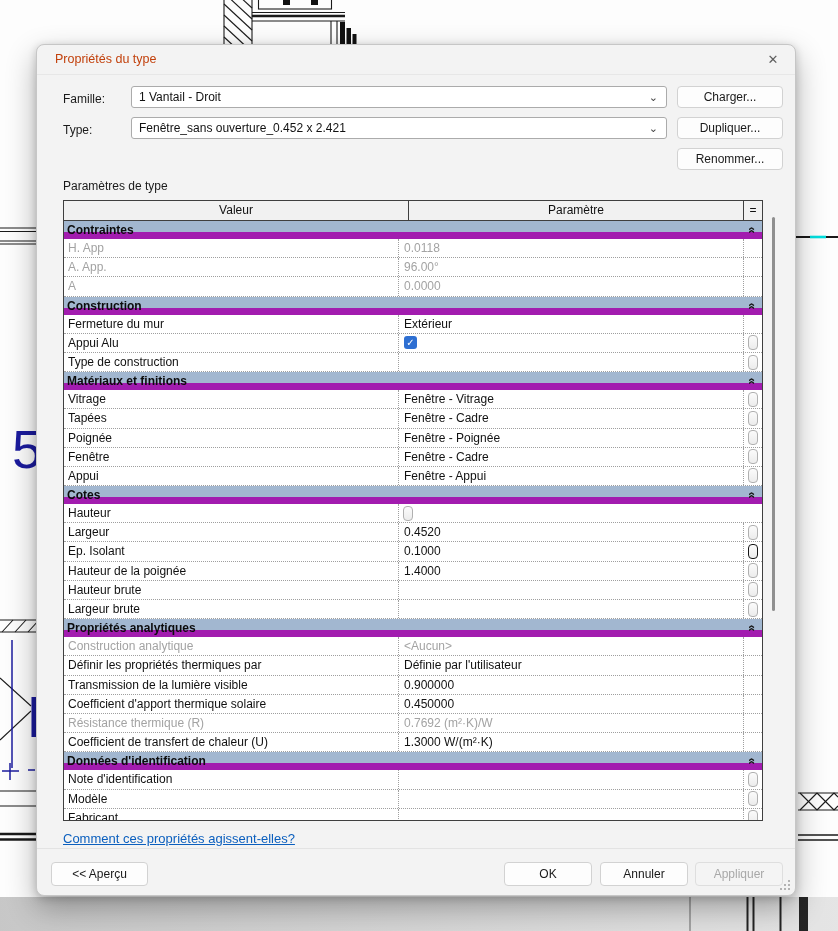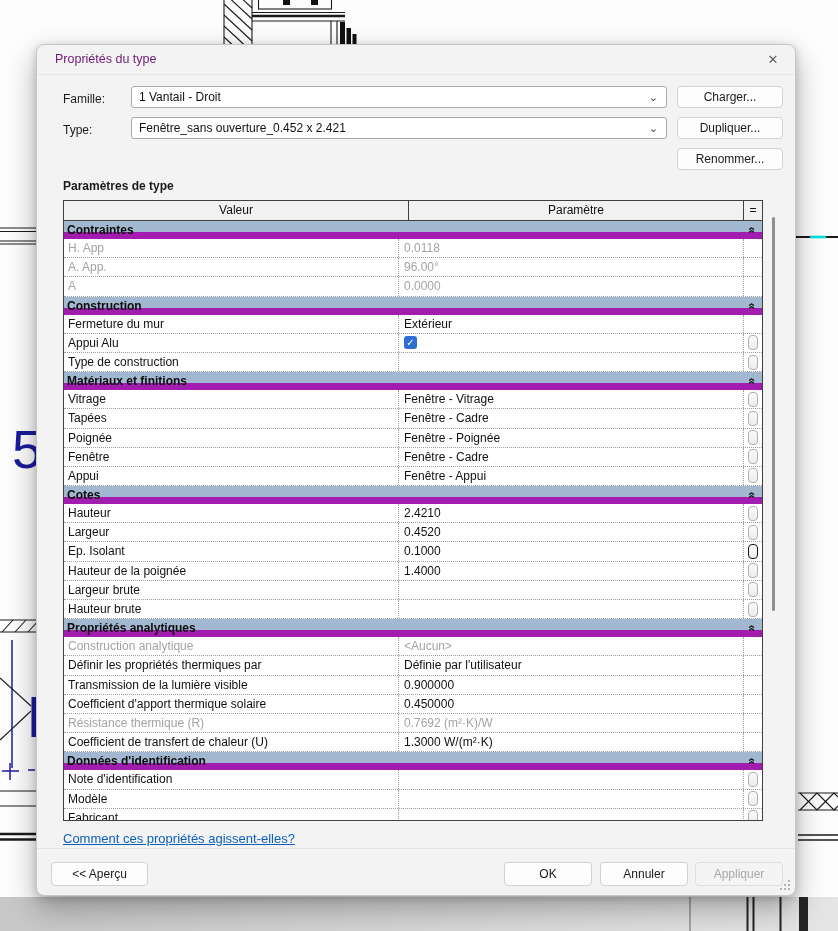--- a/index.html
+++ b/index.html
@@ -17,35 +17,35 @@
     z-index:2; pointer-events:none; }
 
   
   #dialog { position:absolute; left:36px; top:44px; width:760px; height:852px;
     background:#f3f3f3; border:1px solid #c6c6c6; border-radius:8px;
     box-shadow:0 12px 30px rgba(0,0,0,0.30), 0 2px 8px rgba(0,0,0,0.18);
     z-index:3; }
 
   .titlebar { position:absolute; left:0; top:0; width:100%; height:30px;
     border-bottom:1px solid #e7e7e7; border-radius:8px 8px 0 0; }
-  .title-text { position:absolute; left:18px; top:7px; font-size:12.5px; color:#701a75; }
+  .title-text { position:absolute; left:18px; top:7px; font-size:12.5px; color:#c2410c; }
   .close-x { position:absolute; right:12px; top:6px; width:20px; height:18px;
     text-align:center; font-size:13px; color:#5f5f5f; cursor:pointer; line-height:18px; }
 
   .fld-label { position:absolute; font-size:12px; color:#1a1a1a; }
   .combo { position:absolute; left:94px; width:536px; height:22px; background:#ffffff;
     border:1px solid #ababab; border-radius:3px; font-size:12px; color:#111;
     line-height:20px; padding-left:7px; }
   .combo .chev { position:absolute; right:8px; top:0; line-height:20px; font-size:11px; color:#444; }
 
   .btn { position:absolute; height:22px; background:#fdfdfd; border:1px solid #d2d2d2;
     border-radius:4px; font-size:12px; color:#1a1a1a; text-align:center; line-height:20px; }
   .btn.side { left:640px; width:106px; }
 
-  .params-label { position:absolute; left:26px; top:134px; font-size:12px; color:#1a1a1a;font-weight:bold; }
+  .params-label { position:absolute; left:26px; top:134px; font-size:12px; color:#1a1a1a; }
 
   
   #ptable { position:absolute; left:26px; top:155px; width:700px; height:621px;
     background:#ffffff; border:1px solid #3f3f3f; overflow:hidden; }
   .thead { display:flex; height:20px; background:#f1f1f1; border-bottom:1px solid #3f3f3f; }
   .thead .hc { font-size:12px; color:#111; text-align:center; line-height:19px; }
   .hc-param { width:335px; border-right:1px solid #3f3f3f; }
   .hc-value { width:345px; border-right:1px solid #3f3f3f; }
   .hc-eq { width:18px; }
 
@@ -281,21 +281,20 @@
             <div class="cell c-eq">
               <div class="eqbox"></div>
             </div>
           </div>
           <div class="section-row">
             <span class="section-name">Cotes</span>
             <span class="collapse-chev">«</span>
           </div>
           <div class="trow">
             <div class="cell c-param">Hauteur</div>
-            <div class="cell c-value">2.4210</div>
             <div class="cell c-eq">
               <div class="eqbox"></div>
             </div>
           </div>
           <div class="trow">
             <div class="cell c-param">Largeur</div>
             <div class="cell c-value">0.4520</div>
             <div class="cell c-eq">
               <div class="eqbox"></div>
             </div>
@@ -308,28 +307,28 @@
             </div>
           </div>
           <div class="trow">
             <div class="cell c-param">Hauteur de la poignée</div>
             <div class="cell c-value">1.4000</div>
             <div class="cell c-eq">
               <div class="eqbox"></div>
             </div>
           </div>
           <div class="trow">
+            <div class="cell c-param">Hauteur brute</div>
+            <div class="cell c-value"></div>
+            <div class="cell c-eq">
+              <div class="eqbox"></div>
+            </div>
+          </div>
+          <div class="trow">
             <div class="cell c-param">Largeur brute</div>
-            <div class="cell c-value"></div>
-            <div class="cell c-eq">
-              <div class="eqbox"></div>
-            </div>
-          </div>
-          <div class="trow">
-            <div class="cell c-param">Hauteur brute</div>
             <div class="cell c-value"></div>
             <div class="cell c-eq">
               <div class="eqbox"></div>
             </div>
           </div>
           <div class="section-row">
             <span class="section-name">Propriétés analytiques</span>
             <span class="collapse-chev">«</span>
           </div>
           <div class="trow disabled">

